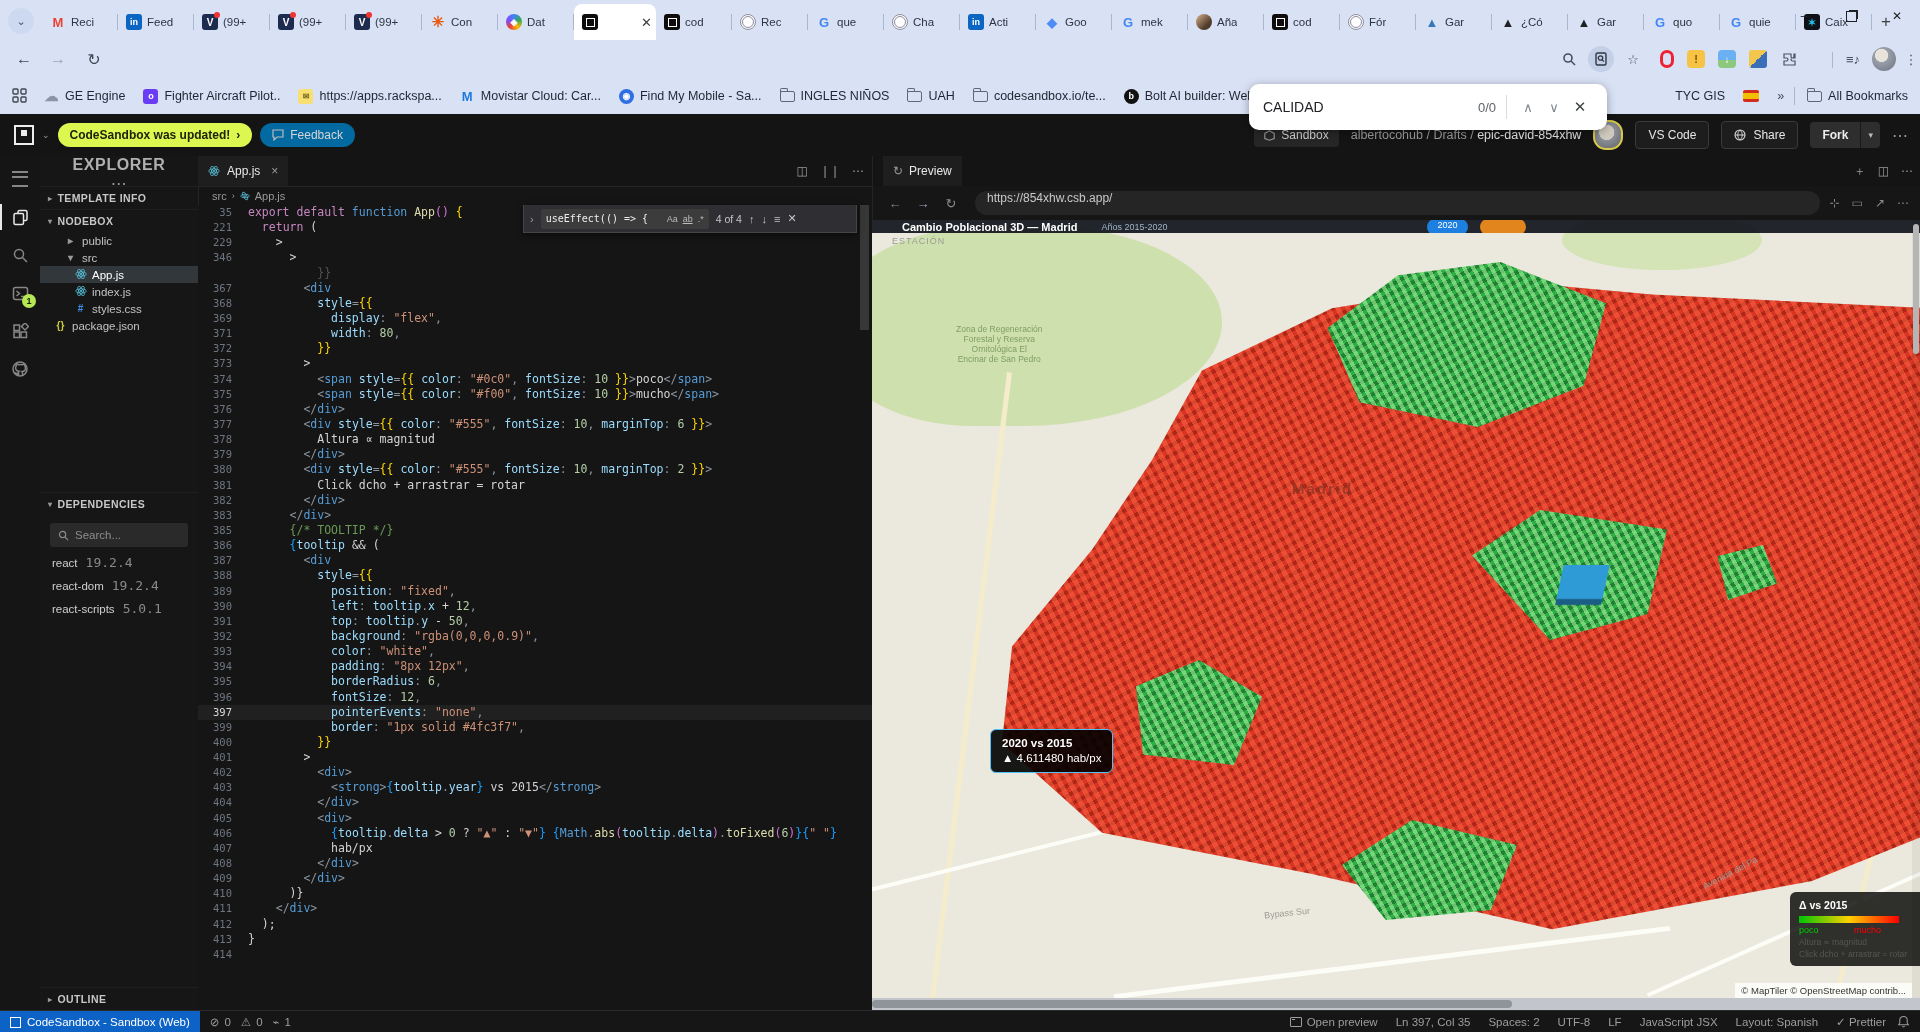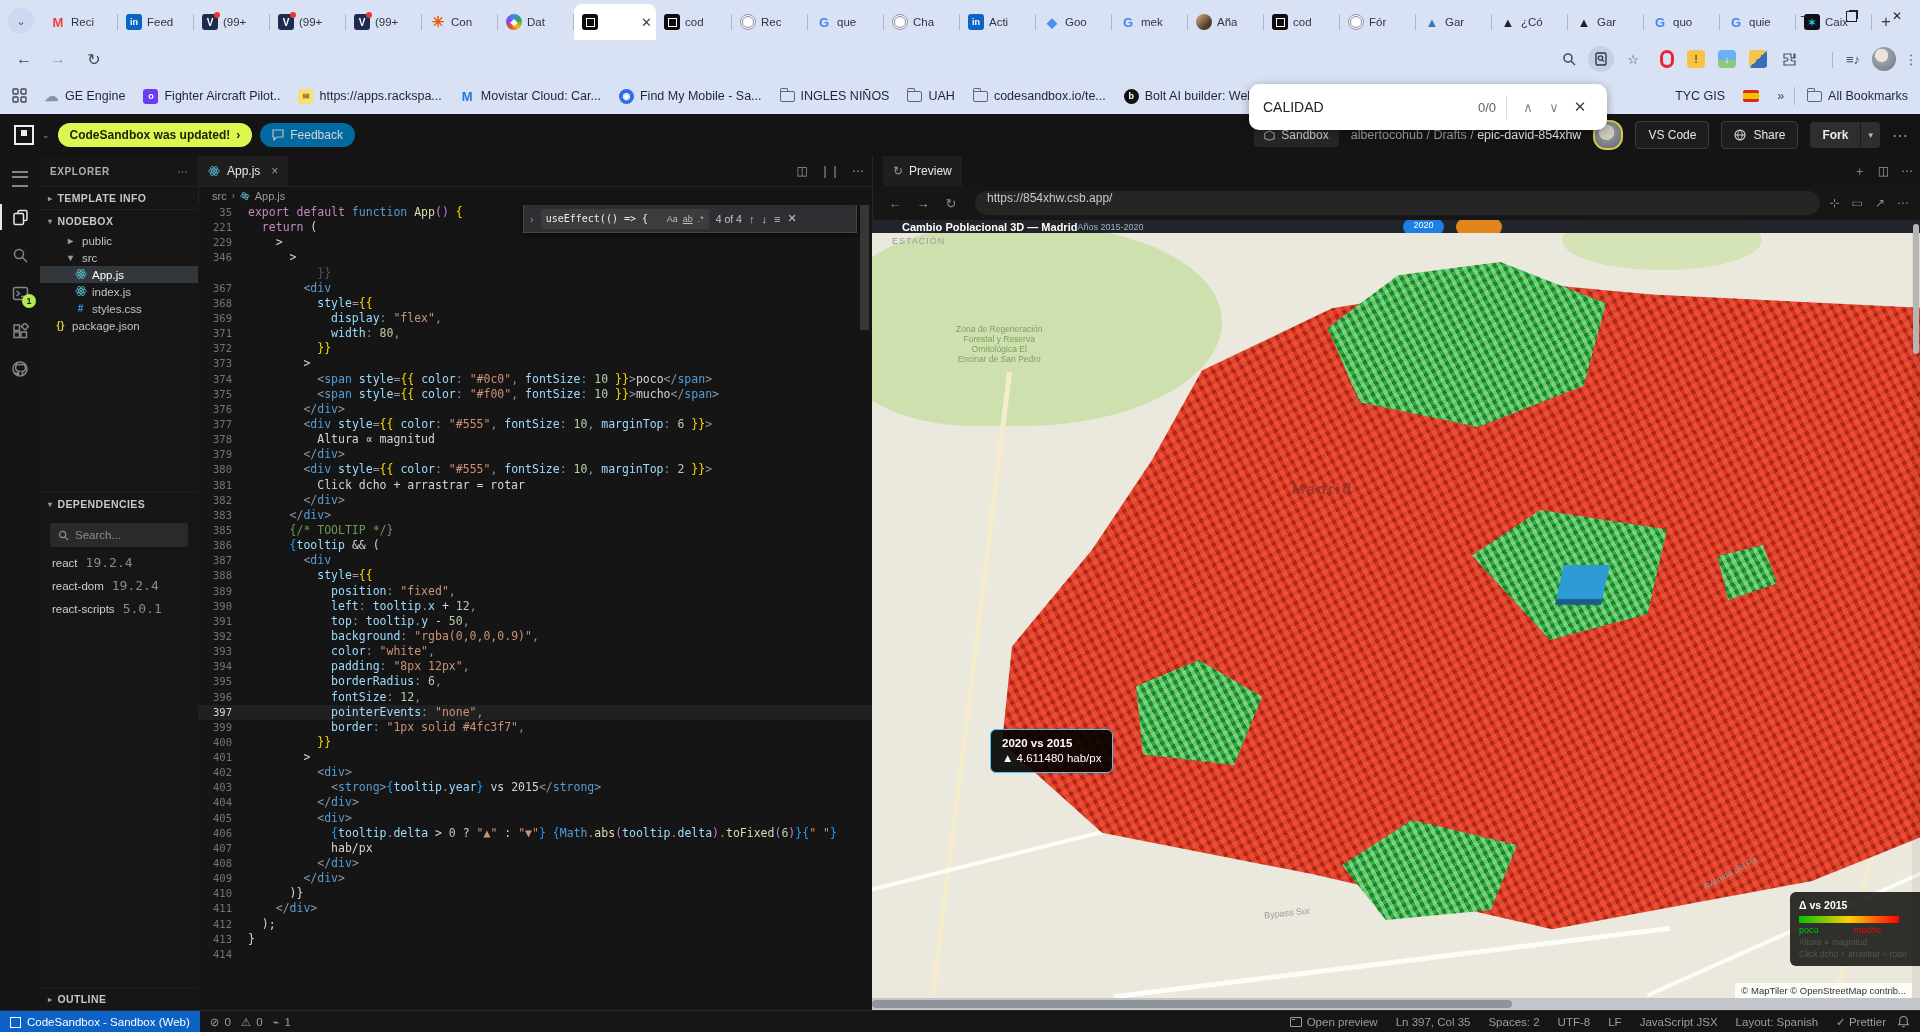--- a/index.html
+++ b/index.html
@@ -105,21 +105,21 @@
   .actic{width:40px;height:38px;display:flex;align-items:center;justify-content:center;color:#868686;position:relative;}
   .actic.active{color:#e7e7e7;}
   .actic.active:before{content:"";position:absolute;left:0;top:6px;bottom:6px;width:2px;background:#e7e7e7;}
   .actic svg{stroke:currentColor;fill:none;stroke-width:1.5;}
   .badge{position:absolute;right:4px;bottom:4px;background:#b5e853;color:#17210a;border-radius:8px;font-size:9px;
     width:14px;height:14px;display:flex;align-items:center;justify-content:center;font-weight:bold;}
   .burger{width:16px;height:12px;border-top:2px solid currentColor;border-bottom:2px solid currentColor;position:relative;}
   .burger:before{content:"";position:absolute;left:0;right:0;top:3px;height:2px;background:currentColor;}
 
   #sidebar{left:40px;top:156px;width:158px;height:854px;background:#161616;border-right:1px solid #242424;color:#bdbdbd;}
-  #explorer-head{height:30px;padding:0 10px;justify-content:space-between;font-size:10px;letter-spacing:.6px;color:#b0b0b0;font-weight:bold;}
+  #explorer-head{height:30px;padding:0 10px;justify-content:space-between;font-size:16px;letter-spacing:.6px;color:#b0b0b0;font-weight:bold;flex-direction:column;}
   .sect{height:22px;display:flex;align-items:center;gap:5px;padding:0 8px;font-size:10.5px;font-weight:bold;color:#c7c7c7;
     border-top:1px solid #202020;letter-spacing:.4px;}
   .sect .ch{font-size:8px;color:#9a9a9a;}
   .fitem{height:17px;display:flex;align-items:center;gap:5px;font-size:11.5px;color:#c3c3c3;white-space:nowrap;}
   .fitem.sel{background:#32373c;color:#fff;}
   .ficon{width:13px;flex:none;text-align:center;font-size:10px;font-weight:bold;}
   .atom{width:12px;height:12px;flex:none;}
   #depsearch{margin:8px 10px;height:24px;background:#2a2a2a;border-radius:3px;display:flex;align-items:center;gap:6px;
     padding:0 8px;color:#8d8d8d;font-size:11.5px;}
   .dep{display:flex;align-items:baseline;gap:8px;padding:0 12px;height:23px;font-size:11.5px;color:#cfcfcf;}
@@ -779,21 +779,21 @@
         <div>Forestal y Reserva</div>
         <div>Ornitológica El</div>
         <div>Encinar de San Pedro</div>
       </div>
     <div id="madridlabel" class="abs">Madrid</div>
     <div class="maplabel" style="left:392px;top:688px;transform:rotate(-6deg);z-index:7;">Bypass Sur</div>
     <div class="maplabel" style="left:828px;top:648px;transform:rotate(-28deg);z-index:7;">Avenida del Pa</div>
 
     <div id="maphead" class="abs flex">
       <span style="font-size:11px;font-weight:bold;margin-left:30px;white-space:nowrap;">Cambio Poblacional 3D — Madrid</span>
-      <span style="font-size:9px;color:#9fb3c8;white-space:nowrap;">Años 2015-2020</span>
+      <span style="font-size:9px;color:#9fb3c8;margin-left:24px;white-space:nowrap;">Años 2015-2020</span>
       <span class="mpill" style="background:#1d7fe0;margin-left:260px;">2020</span>
       <span class="mpill" style="background:#e2851d;width:46px;margin-left:12px;"></span>
     </div>
 
     <div id="maptooltip" class="abs">
       <div style="font-weight:bold;">2020 vs 2015</div>
       <div>▲ 4.611480 hab/px</div>
     </div>
 
     <div id="maplegend" class="abs">

